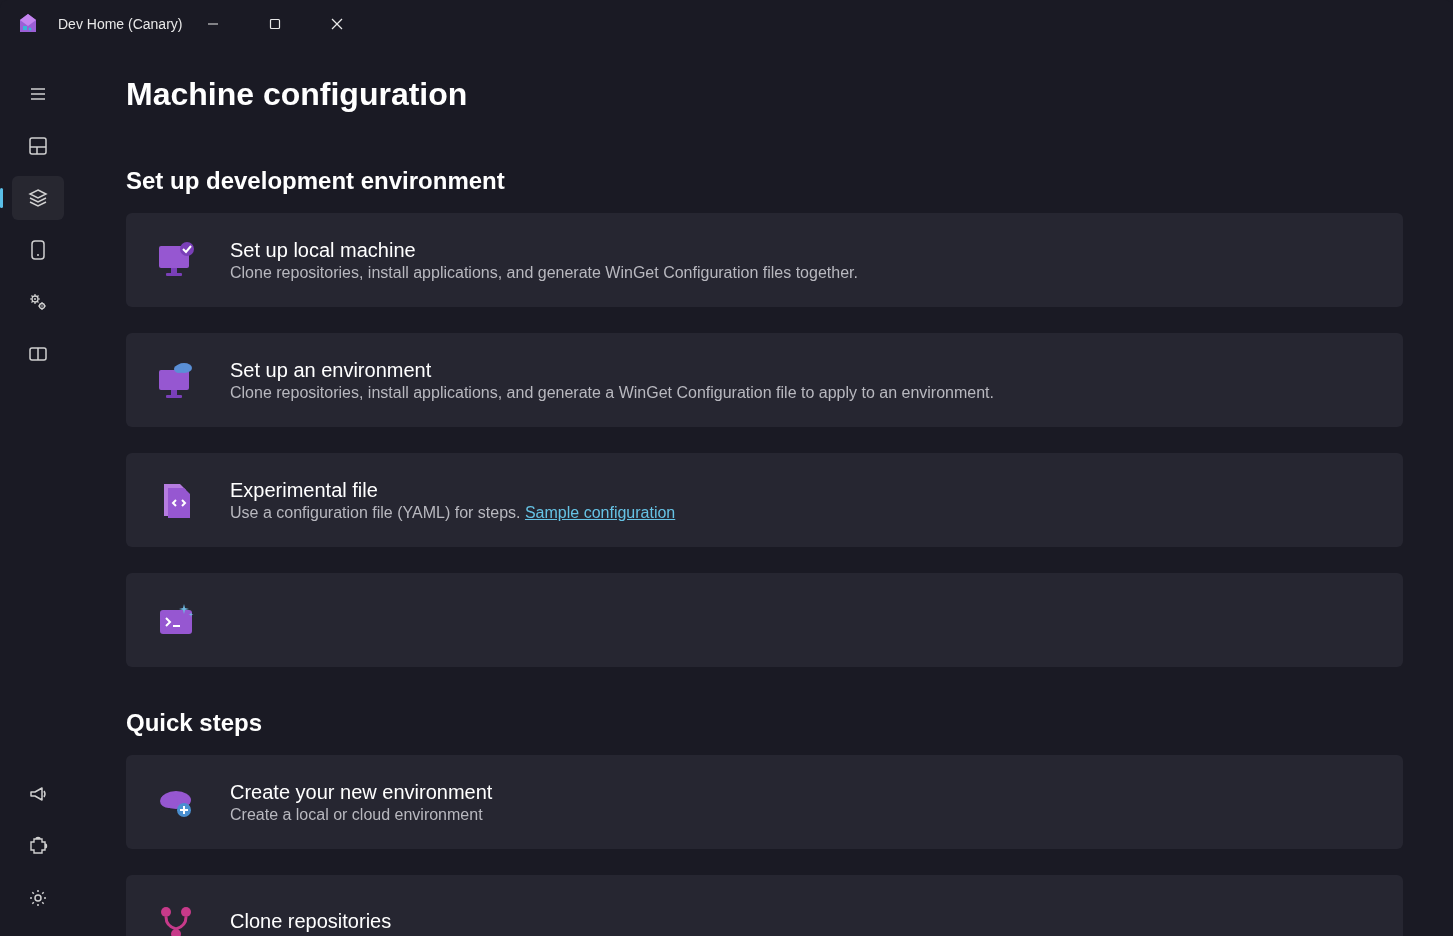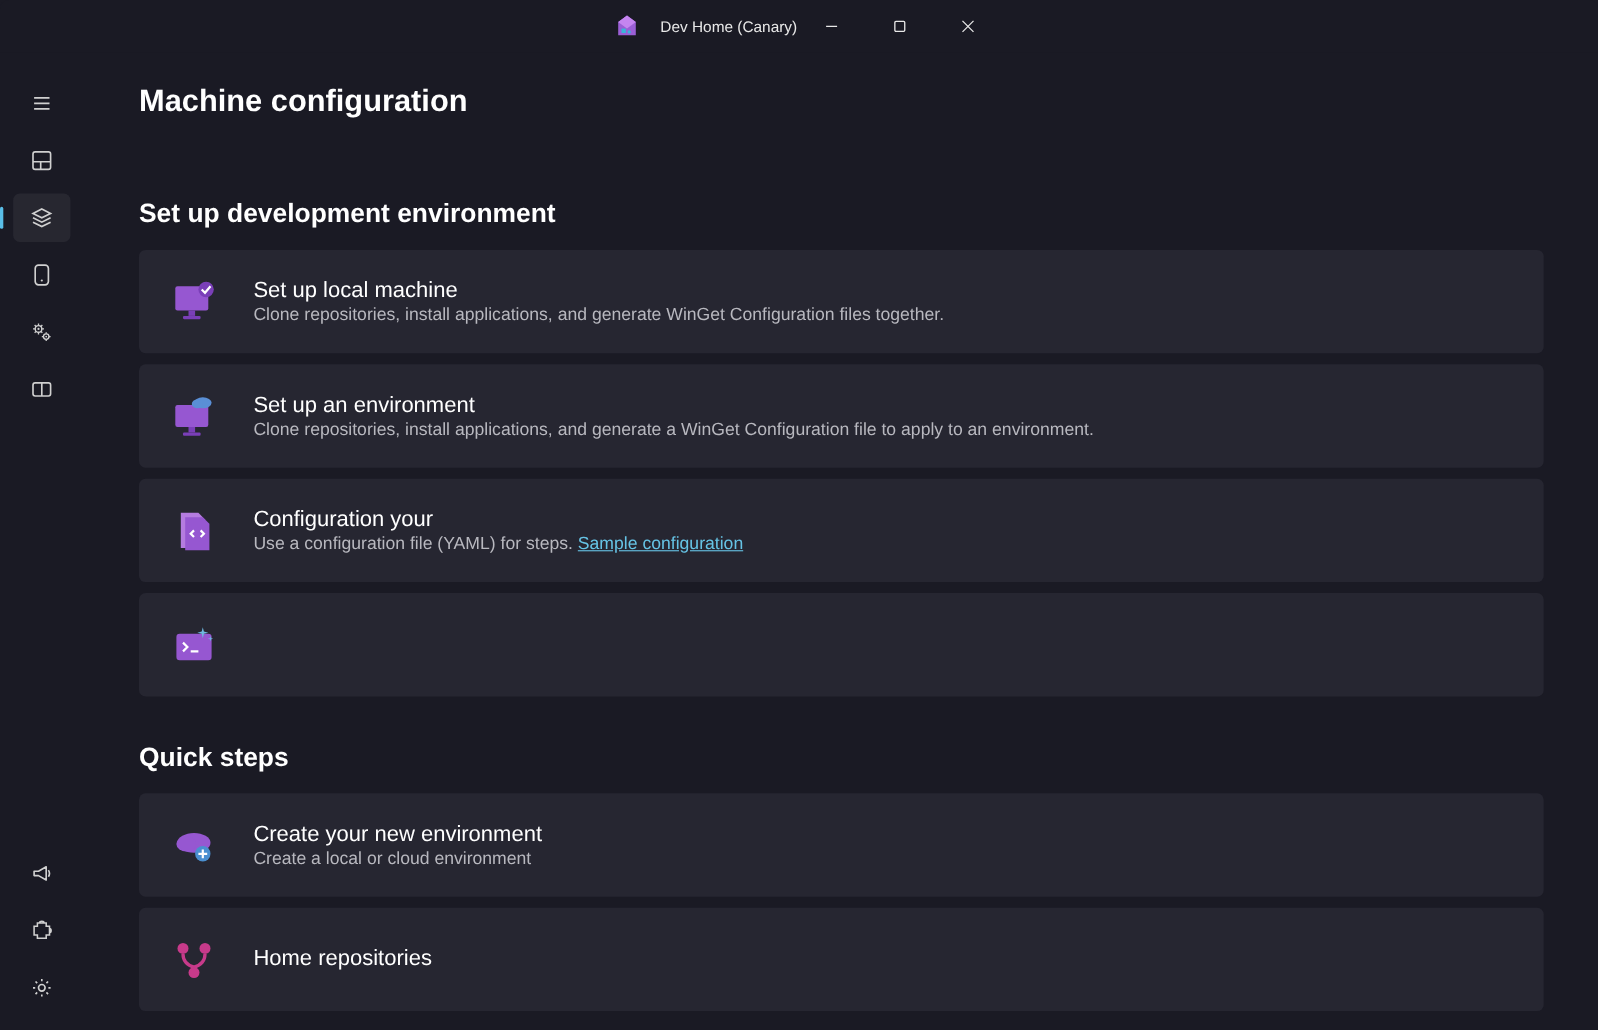--- a/index.html
+++ b/index.html
@@ -15,21 +15,21 @@
       width: 1453px;
       height: 936px;
       overflow: hidden;
       border-radius: 8px;
     }
     
     .titlebar {
       height: 48px;
       display: flex;
       align-items: center;
-      justify-content: center;
+      justify-content: flex-start;
       padding-left: 16px;
       background: #1a1a24;
     }
     
     .titlebar-left {
       display: flex;
       align-items: center;
       gap: 18px;
     }
     
@@ -115,35 +115,35 @@
       border-radius: 2px;
     }
     
     .content {
       flex: 1;
       padding: 28px 50px 0 50px;
       overflow-y: auto;
     }
     
     .page-title {
-      font-size: 28px;
+      font-size: 32px;
       font-weight: 600;
-      margin-bottom: 73px;
+      margin-bottom: 54px;
     }
     
     .section-header {
       font-size: 24px;
       font-weight: 600;
       margin-bottom: 18px;
     }
     
     .cards {
       display: flex;
       flex-direction: column;
-      gap: 10px;
+      gap: 26px;
       margin-bottom: 42px;
     }
     
     .card {
       background: #262631;
       border-radius: 6px;
       padding: 22px 28px;
       display: flex;
       align-items: center;
       gap: 32px;
@@ -326,21 +326,21 @@
 
       <div class="card">
         <div class="card-icon">
           <svg width="44" height="44" viewBox="0 0 44 44">
             <path d="M10 6 L26 6 L32 12 L32 38 L10 38 Z" fill="#b57ce0"></path>
             <path d="M14 10 L30 10 L36 16 L36 40 L14 40 Z" fill="#9657d1"></path>
             <path d="M22 22 L19 25 L22 28 M28 22 L31 25 L28 28" stroke="#fff" stroke-width="2" fill="none"></path>
           </svg>
         </div>
         <div class="card-text">
-          <div class="card-title">Configuration your</div>
+          <div class="card-title">Experimental file</div>
           <div class="card-desc">
             <span>Use a configuration file (YAML) for steps. </span><a class="link">Sample configuration</a>
           </div>
         </div>
       </div>
 
       <div class="card">
         <div class="card-icon">
           <svg width="44" height="44" viewBox="0 0 44 44">
             <rect x="6" y="12" width="32" height="24" rx="3" fill="#9657d1"></rect>
@@ -373,20 +373,20 @@
       <div class="card">
         <div class="card-icon">
           <svg width="44" height="44" viewBox="0 0 44 44">
             <circle cx="12" cy="12" r="5" fill="#c73a8a"></circle>
             <circle cx="32" cy="12" r="5" fill="#c73a8a"></circle>
             <circle cx="22" cy="34" r="5" fill="#c73a8a"></circle>
             <path d="M12 17 Q12 26 22 29 M32 17 Q32 26 22 29" stroke="#c73a8a" stroke-width="3" fill="none"></path>
           </svg>
         </div>
         <div class="card-text">
-          <div class="card-title">Home repositories</div>
+          <div class="card-title">Clone repositories</div>
           <div class="card-desc"></div>
         </div>
       </div>
     </div>
 
   </div>
 </div>
 
 </body></html>

